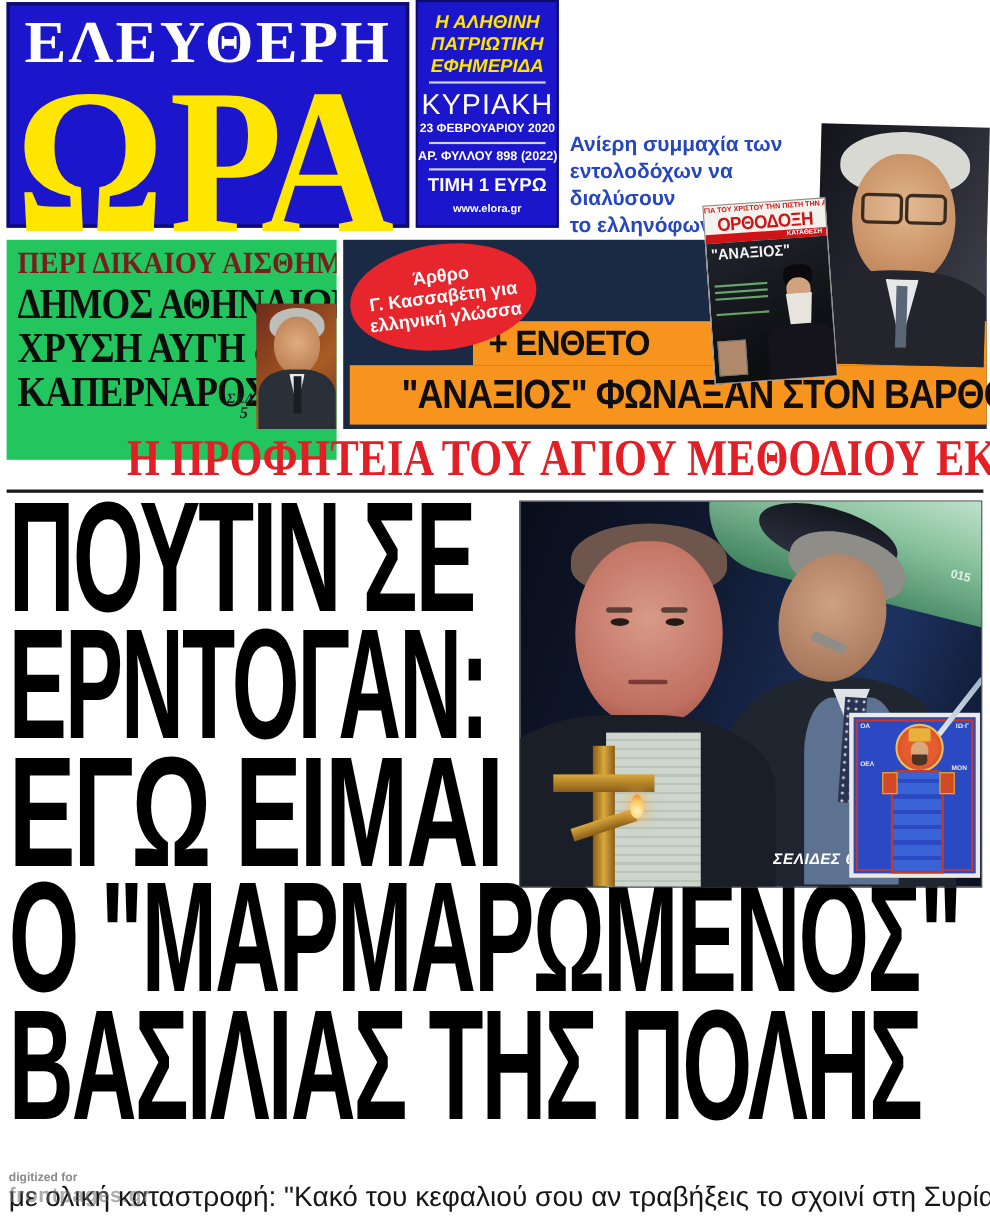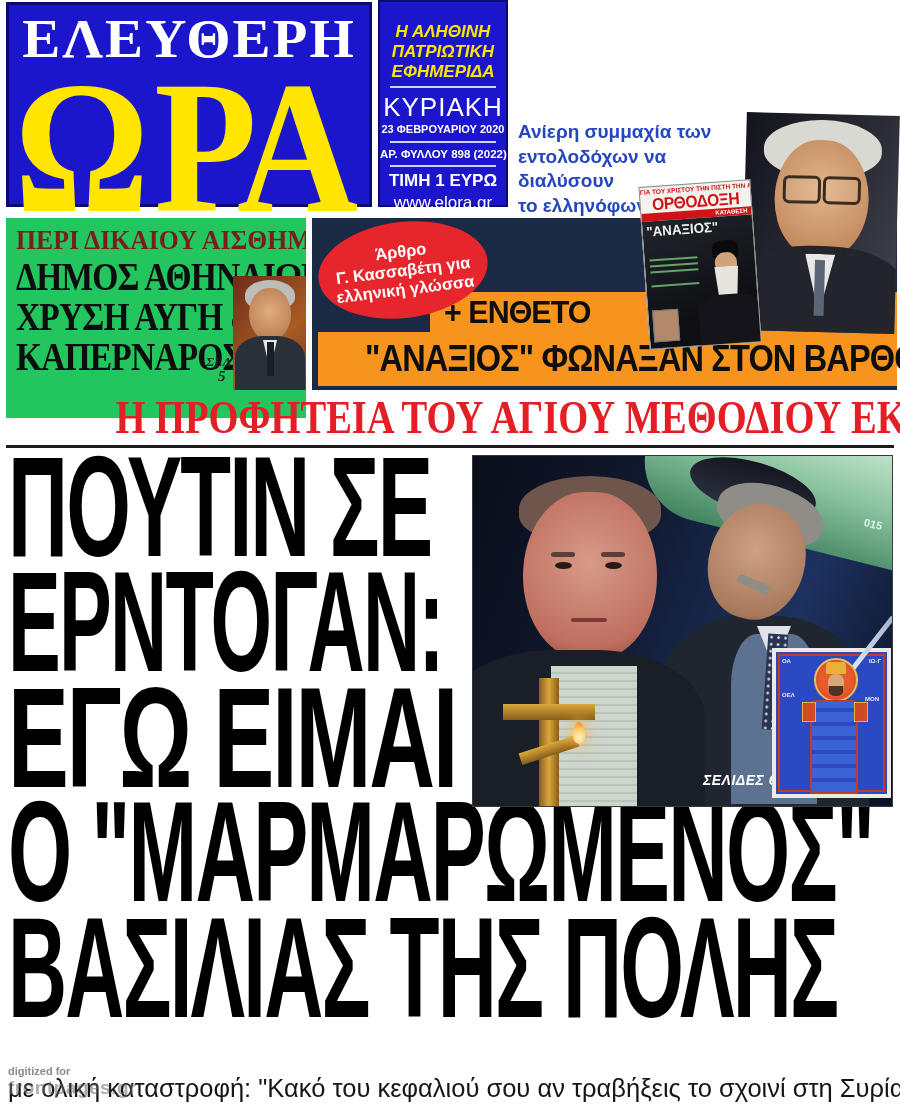--- a/index.html
+++ b/index.html
@@ -11,28 +11,28 @@
   #masthead{left:6px;top:2px;width:366px;height:205px;background:#1b15cb;
             border:3px solid #0d0c6e;box-sizing:border-box;text-align:center;}
   .mh-top{color:#fff;font-family:"Liberation Serif",serif;font-weight:bold;
           font-size:57px;letter-spacing:2px;line-height:1;margin-top:5px;display:inline-block;transform:scaleY(.95);}
   .mh-main{color:#ffe600;font-family:"Liberation Serif",serif;font-weight:bold;
            font-size:168px;letter-spacing:5px;line-height:.9;display:inline-block;
            transform:scaleY(1.12);transform-origin:top center;margin-top:-4px;}
 
   
   #dateplate{left:378px;top:0;width:130px;height:207px;background:#1b15cb;
-             border:2px solid #0d0c6e;box-sizing:border-box;text-align:center;color:#fff;padding-top:20px;}
+             border:2px solid #0d0c6e;box-sizing:border-box;text-align:center;color:#fff;padding-top:8px;}
   .dp-tag{color:#ffe600;font-weight:bold;font-style:italic;font-size:17px;line-height:20px;}
   .dp-rule{height:2px;background:#cfd3ff;margin:4px 10px;}
   .dp-day{font-size:26px;line-height:30px;letter-spacing:1px;}
   .dp-date{font-size:11px;font-weight:bold;line-height:15px;white-space:nowrap;}
   .dp-issue{font-size:11.5px;font-weight:bold;line-height:14px;white-space:nowrap;}
   .dp-price{font-size:17px;font-weight:bold;line-height:20px;margin-top:2px;}
-  .dp-site{font-size:17px;font-weight:normal;line-height:18px;margin-top:3px;}
+  .dp-site{font-size:10px;font-weight:bold;line-height:18px;margin-top:3px;}
 
   
   #topright{left:514px;top:0;width:383px;height:114px;background:#1b2a44;
             display:flex;flex-direction:column;justify-content:center;align-items:center;}
   .tr-line{color:#fff;font-weight:700;font-size:48px;line-height:51px;white-space:nowrap;
            display:inline-block;transform:scaleX(.54);transform-origin:center;letter-spacing:-1px;}
 
   
   #lede{left:518px;top:120px;width:240px;color:#2546be;font-weight:bold;font-size:19px;
         line-height:24.5px;white-space:pre-line;}

